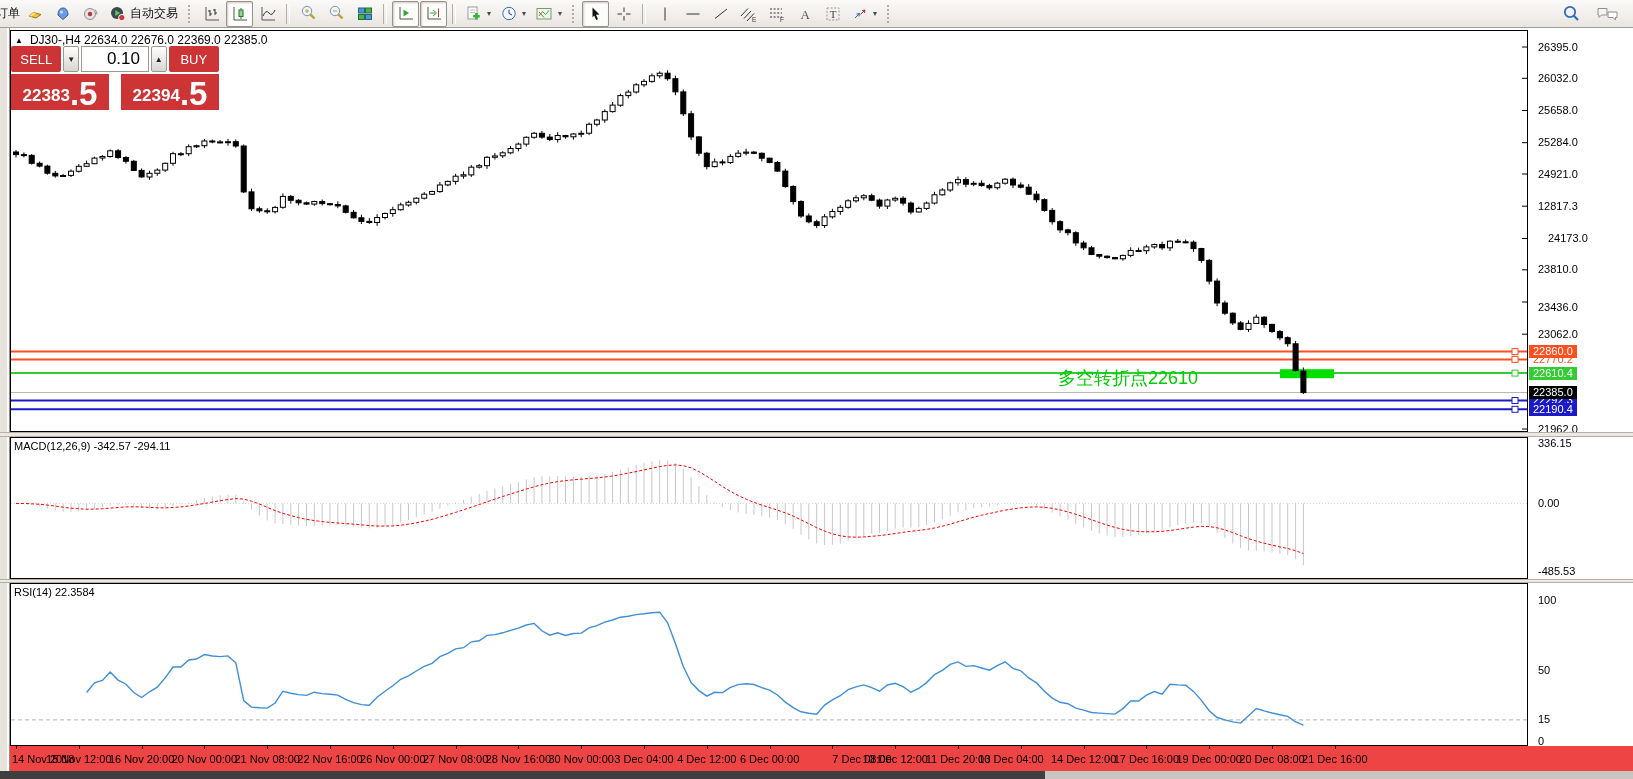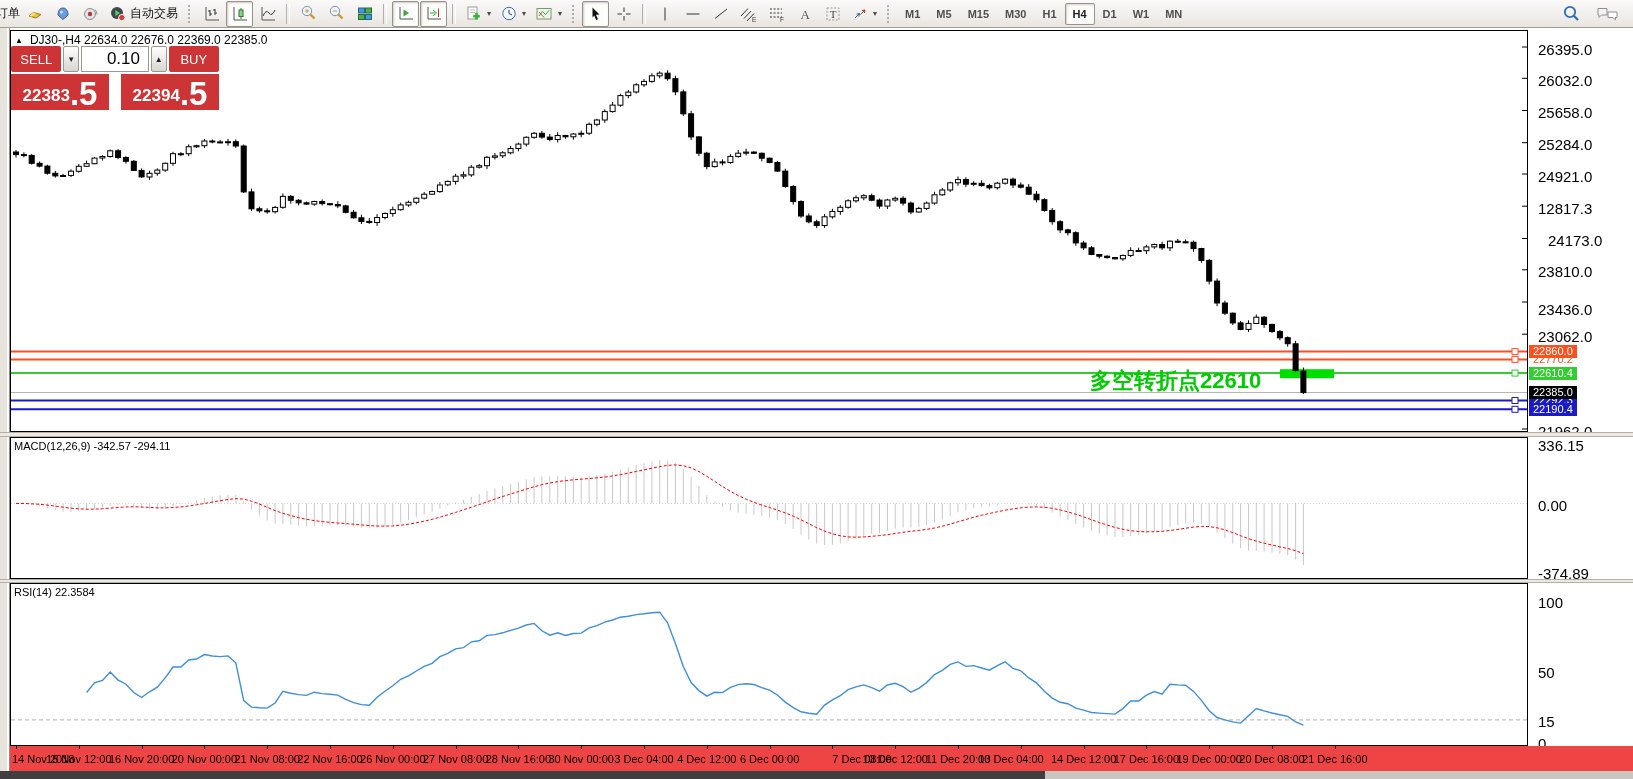--- a/index.html
+++ b/index.html
@@ -28,29 +28,29 @@
   #mainPane{top:2px;height:402px}
   #sp1{position:absolute;left:0;right:0;top:404px;height:5px;background:#ece8e2;border-top:1px solid #b5aea7;border-bottom:1px solid #b5aea7;box-sizing:border-box}
   #macdPane{top:409px;height:142px}
   #sp2{position:absolute;left:0;right:0;top:551px;height:4px;background:#ece8e2;border-top:1px solid #b5aea7;border-bottom:1px solid #b5aea7;box-sizing:border-box}
   #rsiPane{top:555px;height:163px}
   #dateAxis{position:absolute;left:10px;right:0;top:718px;height:25px;background:#ef4444}
   #bstripL{position:absolute;left:0;top:743px;width:1045px;height:8px;background:#3f3f3f}
   #bstripR{position:absolute;left:1045px;top:743px;right:0;height:8px;background:#c9c5bf}
   .svgbox{position:absolute;left:0;top:0}
   .yaxis{position:absolute;left:1519px;top:0;bottom:0;width:114px;background:#fff}
-  .ptick{position:absolute;left:9px;font-size:15px;color:#000;white-space:nowrap}
+  .ptick{position:absolute;left:9px;font-size:11px;color:#000;white-space:nowrap}
   .plabel{position:absolute;left:0;font-size:11px;line-height:12px;padding:0 4px 1px 4px;white-space:nowrap}
   .indlabel{position:absolute;left:4px;top:3px;font-size:11px;color:#000;z-index:5;white-space:nowrap}
   .dlab{position:absolute;top:7px;font-size:11px;color:#000;white-space:nowrap}
   .dtick{position:absolute;top:0;width:1px;height:3px;background:#000}
   
   #chartTitle{position:absolute;left:5px;top:3px;font-size:12px;color:#000;display:flex;align-items:center;gap:7px;z-index:6}
   #collapseArrow{font-size:8px;color:#000}
-  #annotation{position:absolute;left:1080px;top:336px;font-size:22px;font-weight:bold;color:#00CC00;z-index:4;white-space:nowrap}
+  #annotation{position:absolute;left:1048px;top:336px;font-size:18px;font-weight:normal;color:#00CC00;z-index:4;white-space:nowrap}
   
   #ocp{position:absolute;left:1px;top:16px;width:208px;z-index:10;font-family:"Liberation Sans",sans-serif}
   #ocpRow1{display:flex;height:26px;gap:2px}
   .ocpBtn{background:#CD3435;color:#fff;font-size:13px;display:flex;align-items:center;justify-content:center;width:56px;border-radius:2px}
   .spinBtn{width:17px;background:linear-gradient(#ffffff,#d8d5d1);border:1px solid #9d9790;box-sizing:border-box;display:flex;align-items:center;justify-content:center;font-size:8px;color:#222;border-radius:2px}
   #volInput{width:58px;border:1px solid #9d9790;font-size:17px;text-align:right;padding:0 8px 0 0;font-family:"Liberation Sans",sans-serif;color:#000}
   #ocpRow2{display:flex;height:36px;gap:12px;margin-top:2px}
   .priceCell{background:#CD3435;color:#fff;width:103px;display:flex;align-items:flex-end;justify-content:center;padding-bottom:1px;box-sizing:border-box}
   .pmain{font-size:17px;font-weight:bold;line-height:20px;margin-bottom:3px}
   .pbig{font-size:33px;font-weight:bold;line-height:30px}
@@ -219,31 +219,20 @@
       </svg>
   </div>
   <div class="tbwide">
     <svg width="18" height="18">
         <path d="M4 13 L8.5 8.5 M8.5 8.5 l-3 .6 M8.5 8.5 l-.6 3" stroke="#336699" fill="none"></path>
         <path d="M9.5 9.5 L14 5 M14 5 l-3 .6 M14 5 l-.6 3" stroke="#aa3333" fill="none"></path>
       </svg>
     <span class="caret">▾</span>
   </div>
   <div class="grip"></div>
-  <div id="tfs" style="display:flex;align-items:center">
-      <div class="tf">M1</div>
-      <div class="tf">M5</div>
-      <div class="tf">M15</div>
-      <div class="tf">M30</div>
-      <div class="tf">H1</div>
-      <div class="tf sel">H4</div>
-      <div class="tf">D1</div>
-      <div class="tf">W1</div>
-      <div class="tf">MN</div>
-    </div>
   <div id="rightIcons">
     <svg width="20" height="20">
         <circle cx="8" cy="8" r="5.2" stroke="#2b6cb8" fill="none" stroke-width="1.8"></circle>
         <line x1="11.8" y1="11.8" x2="16" y2="16" stroke="#2b6cb8" stroke-width="2.2"></line>
       </svg>
     <svg width="24" height="18">
         <path d="M2 3.5 h9 v6.5 h-5.5 L3 12.5 v-2.5 H2 Z" fill="#f4f4f4" stroke="#8f8f8f"></path>
         <path d="M12 7 h9 v5.5 h-1.5 V15 l-2.5-2.5 H12 Z" fill="#fff" stroke="#8f8f8f"></path>
       </svg>
   </div>
@@ -825,21 +814,21 @@
           <line x1="1277.7" y1="66.5" x2="1277.7" y2="118.1" stroke="#c8c8c8"></line>
           <line x1="1285.6" y1="66.5" x2="1285.6" y2="122.3" stroke="#c8c8c8"></line>
           <line x1="1293.4" y1="66.5" x2="1293.4" y2="128.2" stroke="#c8c8c8"></line>
           <polyline points="6,66.5 13.9,66.5 21.7,66.8 29.6,67.3 37.4,68.1 45.3,69.1 53.1,70.2 61,71.2 68.8,71.8 76.6,72.2 84.5,72.1 92.4,71.8 100.2,71.1 108.1,70.5 115.9,69.9 123.8,69.8 131.6,70 139.5,70.4 147.3,70.8 155.2,70.9 163,70.5 170.9,69.9 178.7,69 186.5,67.8 194.4,66.5 202.3,65.1 210.1,63.7 218,62.5 225.8,61.6 233.7,62.1 241.5,64.2 249.4,67 257.2,70.3 265.1,73.6 272.9,76.3 280.8,78.6 288.6,80.6 296.5,82.3 304.3,83.6 312.2,84.6 320,85.4 327.8,86 335.7,86.6 343.6,87.2 351.4,87.9 359.3,88.6 367.1,89 375,89.1 382.8,88.9 390.7,88.2 398.5,87.2 406.3,85.8 414.2,84.2 422.1,82.3 429.9,80.2 437.8,77.8 445.6,75.4 453.5,72.8 461.3,70.2 469.2,67.6 477,64.8 484.9,62.1 492.7,59.5 500.6,57 508.4,54.6 516.3,52.1 524.1,49.8 531.9,47.7 539.8,46 547.7,44.6 555.5,43.6 563.4,42.8 571.2,42.2 579.1,41.5 586.9,40.9 594.8,40 602.6,39 610.4,37.6 618.3,36.1 626.2,34.5 634,32.9 641.9,31.2 649.7,29.6 657.6,28.4 665.4,27.9 673.3,28.7 681.1,30.9 688.9,34.6 696.8,39.3 704.7,44.4 712.5,49.5 720.4,54.3 728.2,58.5 736.1,62.2 743.9,65.3 751.8,68.1 759.6,70.6 767.4,73.1 775.3,75.9 783.2,79.1 791,82.8 798.8,86.7 806.7,90.7 814.6,94.1 822.4,96.8 830.3,98.8 838.1,99.9 846,100.2 853.8,99.9 861.7,99.3 869.5,98.6 877.4,97.7 885.2,96.5 893.1,95.3 900.9,94.3 908.8,93.4 916.6,92.4 924.5,91 932.3,89.2 940.2,87.2 948,84.8 955.9,82.5 963.7,80.2 971.6,78.2 979.4,76.5 987.3,74.8 995.1,73.2 1003,71.9 1010.8,70.8 1018.7,70.1 1026.5,69.9 1034.4,70.3 1042.2,71.3 1050.1,72.9 1057.9,74.9 1065.8,77.3 1073.6,79.9 1081.5,82.7 1089.3,85.5 1097.1,88.1 1105,90.4 1112.9,92.3 1120.7,93.7 1128.6,94.5 1136.4,94.8 1144.3,94.7 1152.1,94.3 1160,93.5 1167.8,92.4 1175.6,91.2 1183.5,90.1 1191.4,89.4 1199.2,89.6 1207.1,90.8 1214.9,92.9 1222.8,95.6 1230.6,98.7 1238.5,101.7 1246.3,104.1 1254.1,106.2 1262,108.1 1269.9,109.9 1277.7,111.5 1285.6,113.7 1293.4,116.6" fill="none" stroke="#FF0000" stroke-dasharray="3,2"></polyline>
           <rect x="0.5" y="0.5" width="1517" height="141" fill="none" stroke="#000"></rect>
         </svg></div>
     <div class="indlabel">MACD(12,26,9) -342.57 -294.11</div>
     <div class="yaxis" id="macd-yaxis">
         <div class="ptick" style="top: -0.5px;">336.15</div>
         <div class="ptick" style="top: 60.0131px;">0.00</div>
-        <div class="ptick" style="top: 127.5px;">-374.89</div>
+        <div class="ptick" style="top: 127.5px;">-485.53</div>
       </div>
   </div>
 
   <div id="sp2"></div>
 
   <div class="pane" id="rsiPane">
     <div class="svgbox" id="rsi-svg-box"><svg width="1518" height="163">
           <line x1="1" y1="136.9" x2="1517" y2="136.9" stroke="#b0b0b0" stroke-dasharray="4,3"></line>
           <polyline points="76.6,109.5 84.5,99.9 92.4,97.5 100.2,89 108.1,97.1 115.9,101.2 123.8,109.5 131.6,114.5 139.5,108.8 147.3,104.1 155.2,94.9 163,84 170.9,84 178.7,77 186.5,76 194.4,71.6 202.3,73 210.1,73.6 218,72.9 225.8,79.8 233.7,117.6 241.5,124.1 249.4,124.8 257.2,125.1 265.1,120 272.9,108.2 280.8,110.3 288.6,111.6 296.5,112.4 304.3,109.2 312.2,110.6 320,111.2 327.8,112.1 335.7,116.3 343.6,119.6 351.4,121.6 359.3,122.2 367.1,114.2 375,108.2 382.8,102.7 390.7,96.3 398.5,92.9 406.3,88 414.2,83.3 422.1,80.3 429.9,73.6 437.8,70.3 445.6,65.8 453.5,64.7 461.3,58.8 469.2,57.8 477,52.4 484.9,51.6 492.7,49.8 500.6,47.4 508.4,45.1 516.3,42 524.1,40.4 531.9,47.8 539.8,52.2 547.7,49.8 555.5,52.4 563.4,50.5 571.2,50.1 579.1,44.9 586.9,42.7 594.8,39.2 602.6,37 610.4,34.2 618.3,33.3 626.2,31.6 634,30.8 641.9,29.7 649.7,29.2 657.6,39.8 665.4,60.4 673.3,83.6 681.1,99.5 688.9,107.6 696.8,113.1 704.7,109.3 712.5,109.6 720.4,104.3 728.2,101.6 736.1,100.7 743.9,101.5 751.8,104.6 759.6,107.1 767.4,112 775.3,119.1 783.2,124.6 791,128.8 798.8,130.3 806.7,131.3 814.6,122.1 822.4,116.8 830.3,112.7 838.1,106.6 846,103.9 853.8,101.9 861.7,104.7 869.5,108.2 877.4,102 885.2,100.3 893.1,103.6 900.9,109.2 908.8,105.3 916.6,99.6 924.5,91.6 932.3,87.4 940.2,81.4 948,78.9 955.9,83.4 963.7,82.6 971.6,85 979.4,87.2 987.3,82.7 995.1,78.8 1003,85.4 1010.8,87.8 1018.7,94.9 1026.5,99.9 1034.4,108.2 1042.2,115.1 1050.1,119.3 1057.9,120.7 1065.8,125.2 1073.6,127.1 1081.5,129.5 1089.3,130.1 1097.1,130.6 1105,131.1 1112.9,125.6 1120.7,117.9 1128.6,118 1136.4,112.1 1144.3,108.5 1152.1,111.1 1160,101.2 1167.8,101.9 1175.6,102.2 1183.5,108.4 1191.4,117.4 1199.2,127.7 1207.1,134.5 1214.9,136.9 1222.8,138.9 1230.6,140.1 1238.5,132.8 1246.3,125.6 1254.1,127.9 1262,130 1269.9,131.8 1277.7,133.4 1285.6,139 1293.4,142.2" fill="none" stroke="#3E8FD8" stroke-width="1.4"></polyline>
           <rect x="0.5" y="0.5" width="1517" height="162" fill="none" stroke="#000"></rect>

